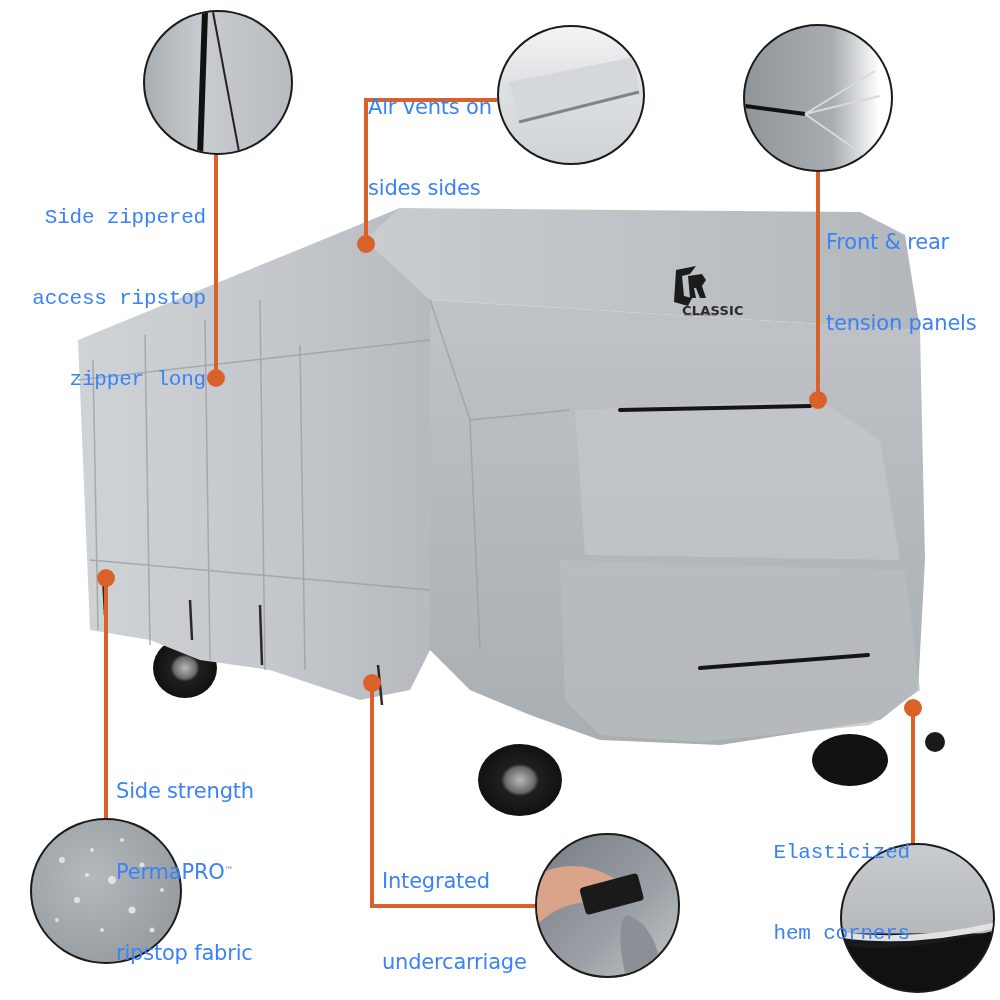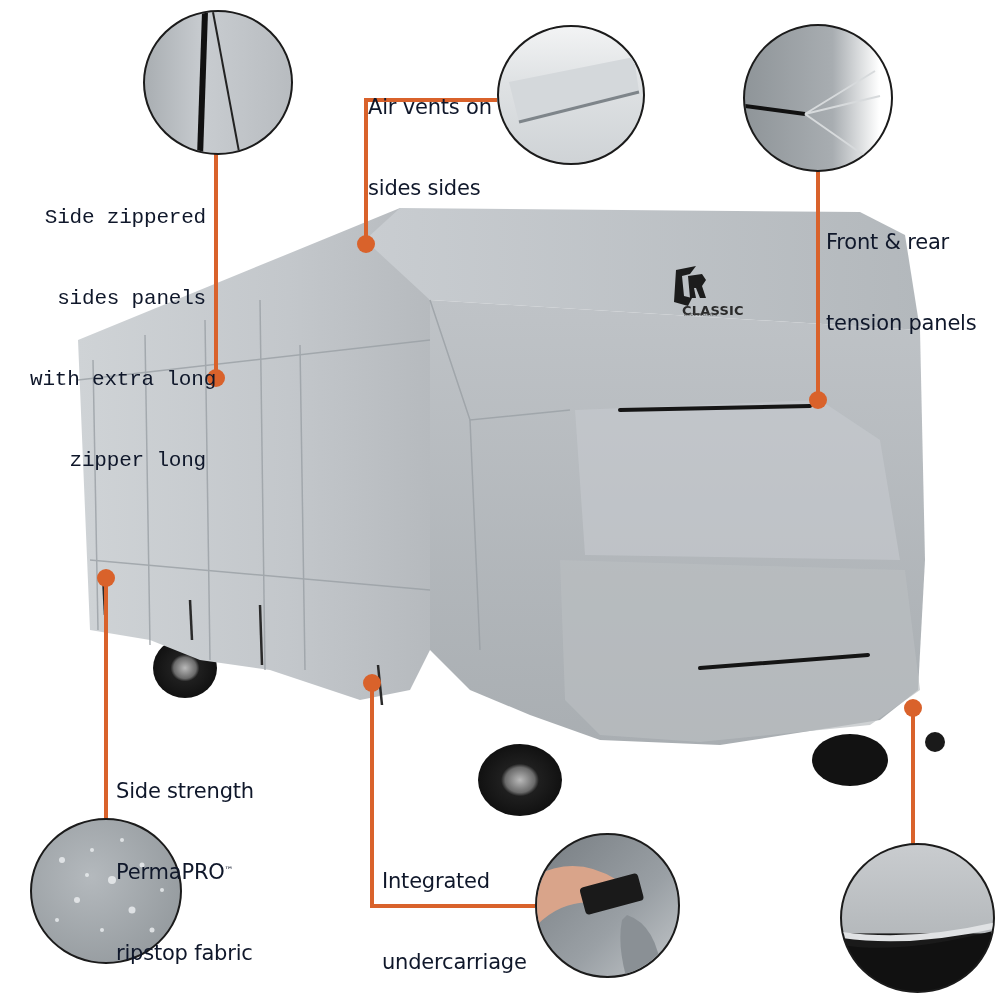--- a/index.html
+++ b/index.html
@@ -1,18 +1,18 @@
 <!DOCTYPE html>
 <html><head>
 <meta charset="utf-8">
 <style>
   html, body { margin: 0; padding: 0; background: #ffffff; }
   body { width: 1000px; height: 1000px; position: relative; overflow: hidden; font-family: "DejaVu Sans", sans-serif; }
   .stage { position: absolute; left: 0; top: 0; width: 1000px; height: 1000px; }
-  .label { position: absolute; color: #0f172a; font-size: 21px; line-height: 27px; white-space: pre; letter-spacing: -0.2px; }
+  .label { position: absolute; color: #3b82f6; font-size: 21px; line-height: 27px; white-space: pre; letter-spacing: -0.2px; }
   .label .line { display: block; }
   .right { text-align: right; font-family: Liberation Mono, monospace; }
   sup.tm { font-size: 9px; vertical-align: top; position: relative; top: -2px; }
   .callouts { position: absolute; left: 0; top: 0; width: 1000px; height: 1000px; pointer-events: none; }
   .circle { position: absolute; border-radius: 50%; border: 2px solid #1b1b1b; overflow: hidden; box-sizing: border-box; }
   .logo { position: absolute; left: 668px; top: 262px; width: 60px; height: 60px; }
   .logo-text { position: absolute; left: 682px; top: 303px; font-size: 13px; color: #2a2a2a; font-weight: bold; letter-spacing: 0.2px; }
   .logo-sub { position: absolute; left: 684px; top: 312px; font-size: 4px; color: #444; letter-spacing: 0.5px; }
 </style>
 </head>
@@ -159,22 +159,21 @@
   </div>
   <div class="circle" style="left:840px; top:843px; width:155px; height:150px; background:linear-gradient(180deg,#c9cccf,#b5b9bc 60%,#1a1a1a 61%);">
     <svg width="155" height="150" viewBox="0 0 155 150">
         <path d="M0 100 Q60 110 155 85 L155 150 L0 150 Z" fill="#111"></path>
         <path d="M0 90 Q70 100 155 80" stroke="#e0e2e4" stroke-width="6" fill="none"></path>
       </svg>
   </div>
 
   <div class="label right" style="left:30px; top:150px; width:176px;">
     <span class="line">Side zippered</span>
-    <span class="line">sides panels</span>
-    <span class="line">with extra long</span>
+    <span class="line">access ripstop</span>
     <span class="line">zipper long</span>
   </div>
 
   <div class="label" style="left:368px; top:40px;">
     <span class="line">Air vents on</span>
     <span class="line">sides sides</span>
   </div>
 
   <div class="label" style="left:826px; top:175px;">
     <span class="line">Front &amp; rear</span>
@@ -186,14 +185,18 @@
     <span class="line"><span>PermaPRO</span><sup class="tm">™</sup></span>
     <span class="line">ripstop fabric</span>
   </div>
 
   <div class="label" style="left:382px; top:814px;">
     <span class="line">Integrated</span>
     <span class="line">undercarriage</span>
     
   </div>
 
+  <div class="label right" style="left:760px; top:785px; width:150px;">
+    <span class="line">Elasticized</span>
+    <span class="line">hem corners</span>
+  </div>
 
 </div>
 
 </body></html>

